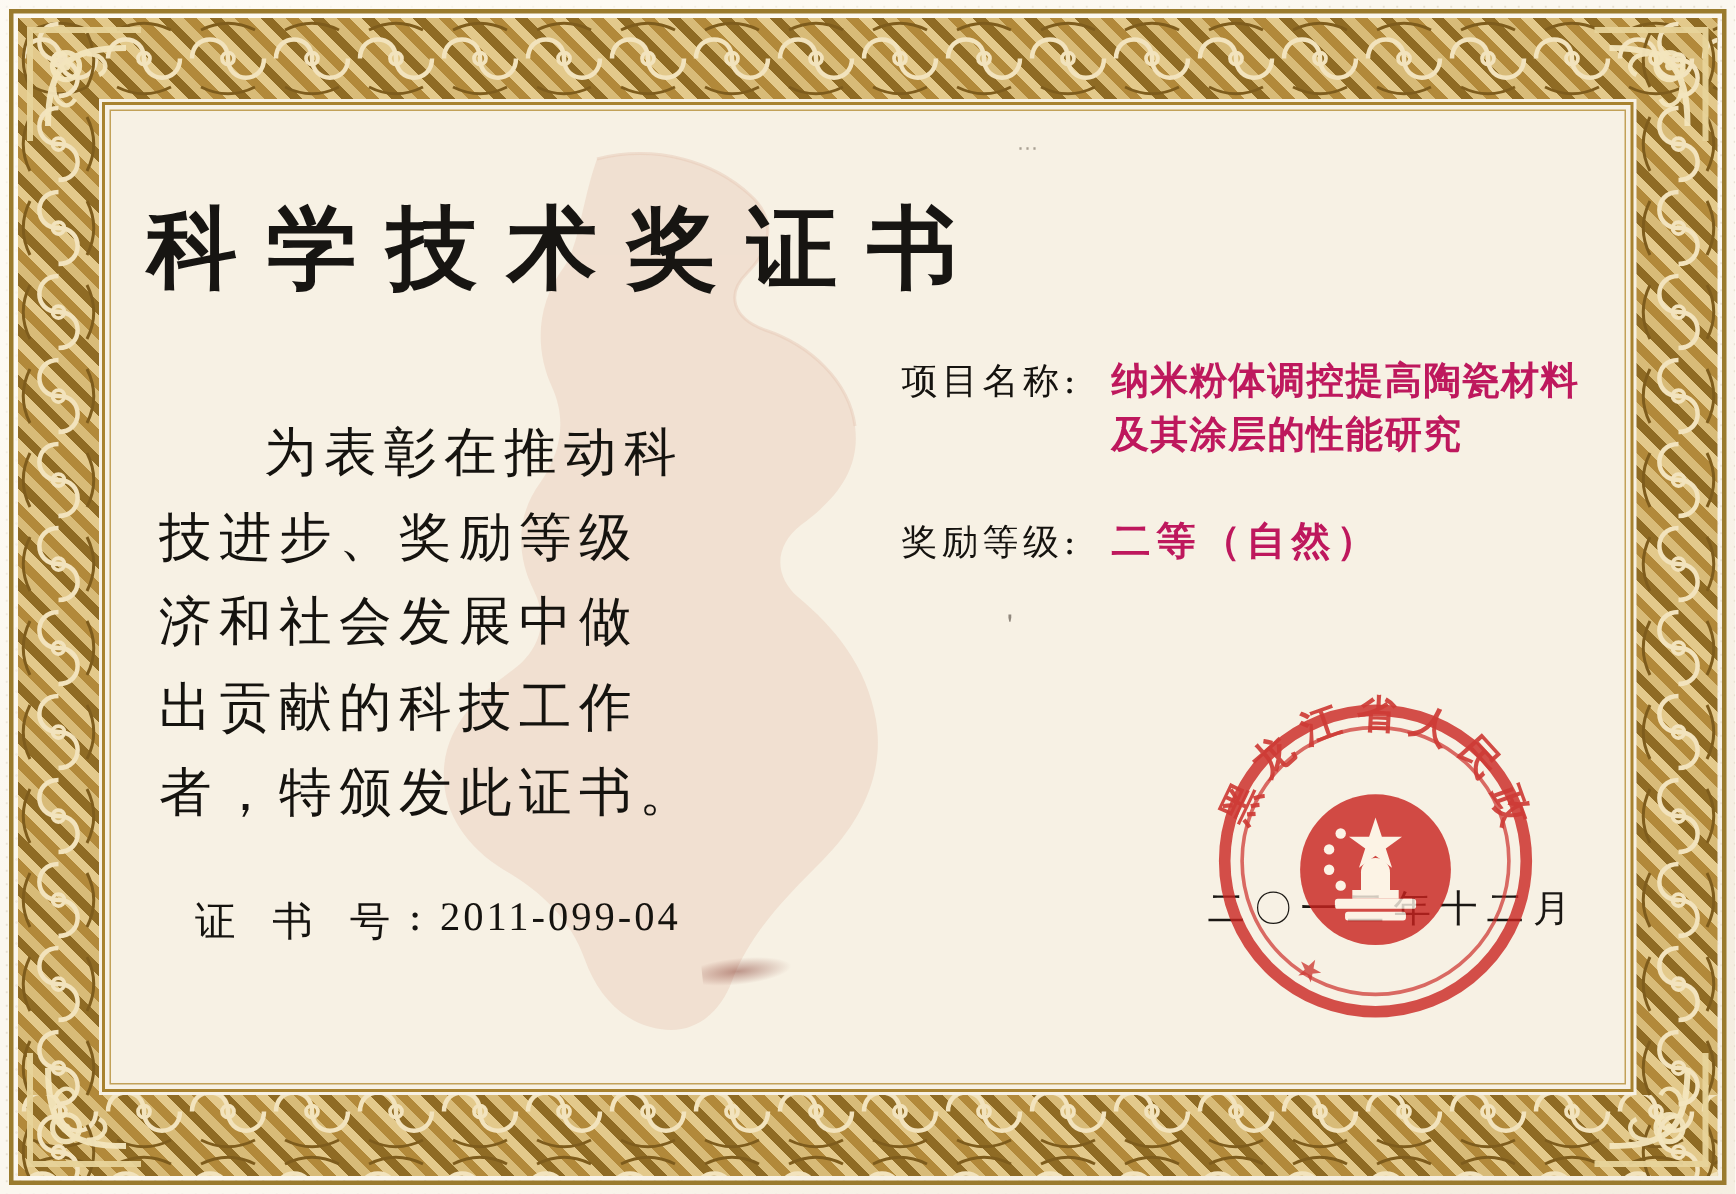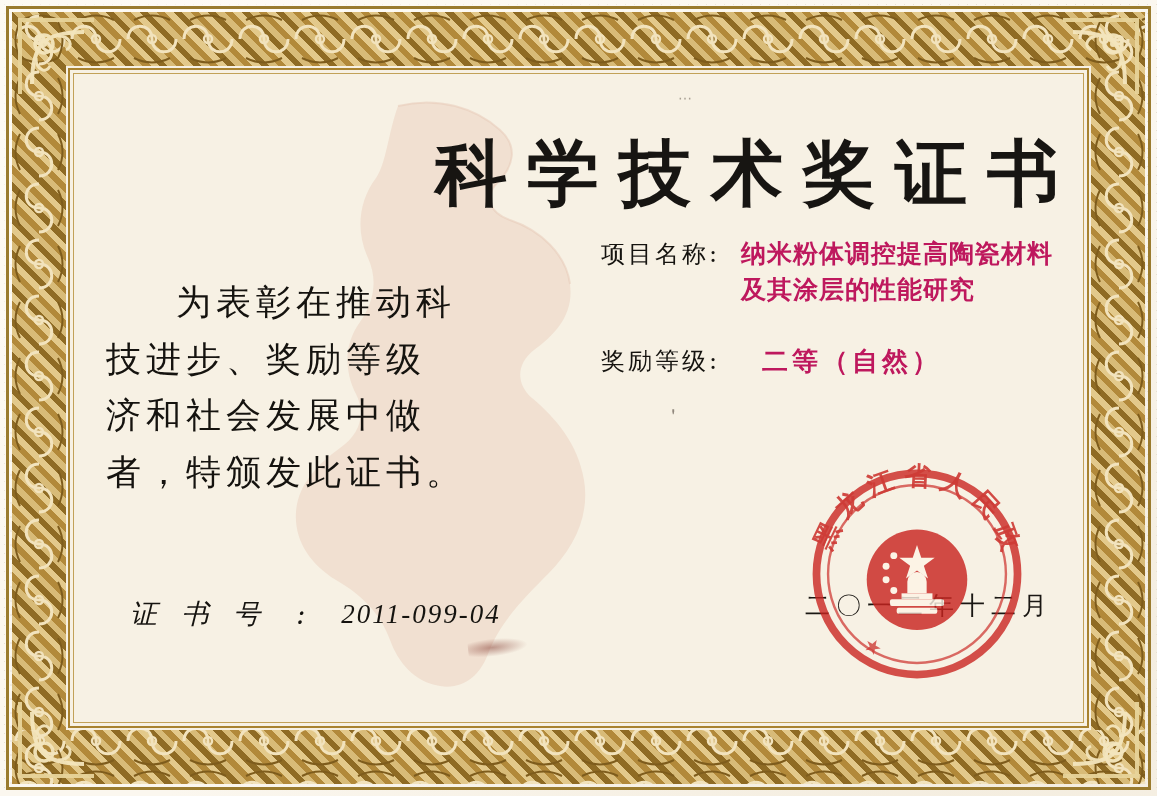--- a/index.html
+++ b/index.html
@@ -102,24 +102,24 @@
     width: 420px;
     height: 620px;
     opacity: 0.55;
   }
 
   .title {
     position: absolute;
     top: 48px;
     left: 0;
     right: 0;
-    text-align: right;
+    text-align: left;
     font-family: Liberation Mono, monospace;
     font-weight: bold;
-    font-size: 72px;
+    font-size: 60px;
     letter-spacing: 20px;
     color: #171512;
     text-indent: 20px;
   }
 
   .left-text {
     position: absolute;
     left: 28px;
     top: 160px;
     width: 430px;
@@ -131,23 +131,22 @@
     margin-top: 36px;
   }
   .left-text p { margin: 0; }
   .left-text .indent { text-indent: 70px; }
 
   .cert-no {
     position: absolute;
     left: 52px;
     bottom: 86px;
     display: flex;
-    align-items: center;
-    gap: 28px;
-    font-style: italic;
+    align-items: flex-start;
+    gap: 4px;
   }
   .cert-no .label {
     font-family: "DejaVu Serif", serif;
     font-size: 27px;
     letter-spacing: 8px;
     color: #15130f;
   }
   .cert-no .value {
     font-family: "Liberation Serif", serif;
     font-size: 27px;
@@ -183,21 +182,21 @@
     line-height: 1.45;
     letter-spacing: 1px;
     color: #be185d;
   }
   .field.level .fvalue,
   .field.winner .fvalue {
     font-weight: bold;
     font-size: 26px;
     letter-spacing: 4px;
   }
-  .field.level { margin-top: 16px; gap: 21px; }
+  .field.level { margin-top: 16px; }
   .field.winner { margin-top: 26px; }
 
   .date-line {
     position: absolute;
     right: 26px;
     bottom: 96px;
     font-family: "DejaVu Serif", serif;
     font-size: 25px;
     letter-spacing: 6px;
     color: #1a1713;
@@ -326,20 +325,21 @@
     </svg>
 
     <div class="tiny-mark">⋯</div>
 
     <div class="title">科学技术奖证书</div>
 
     <div class="left-text">
       <p class="indent">为表彰在推动科</p>
       <p>技进步、奖励等级</p>
       <p>济和社会发展中做</p>
+      <p>出贡献的科技工作</p>
       <p>者，特颁发此证书。</p>
     </div>
 
     <div class="tick-mark">＇</div>
 
     <div class="cert-no">
       <span class="label">证 书 号</span>
       <span class="label">:</span>
       <span class="value">2011-099-04</span>
     </div>

